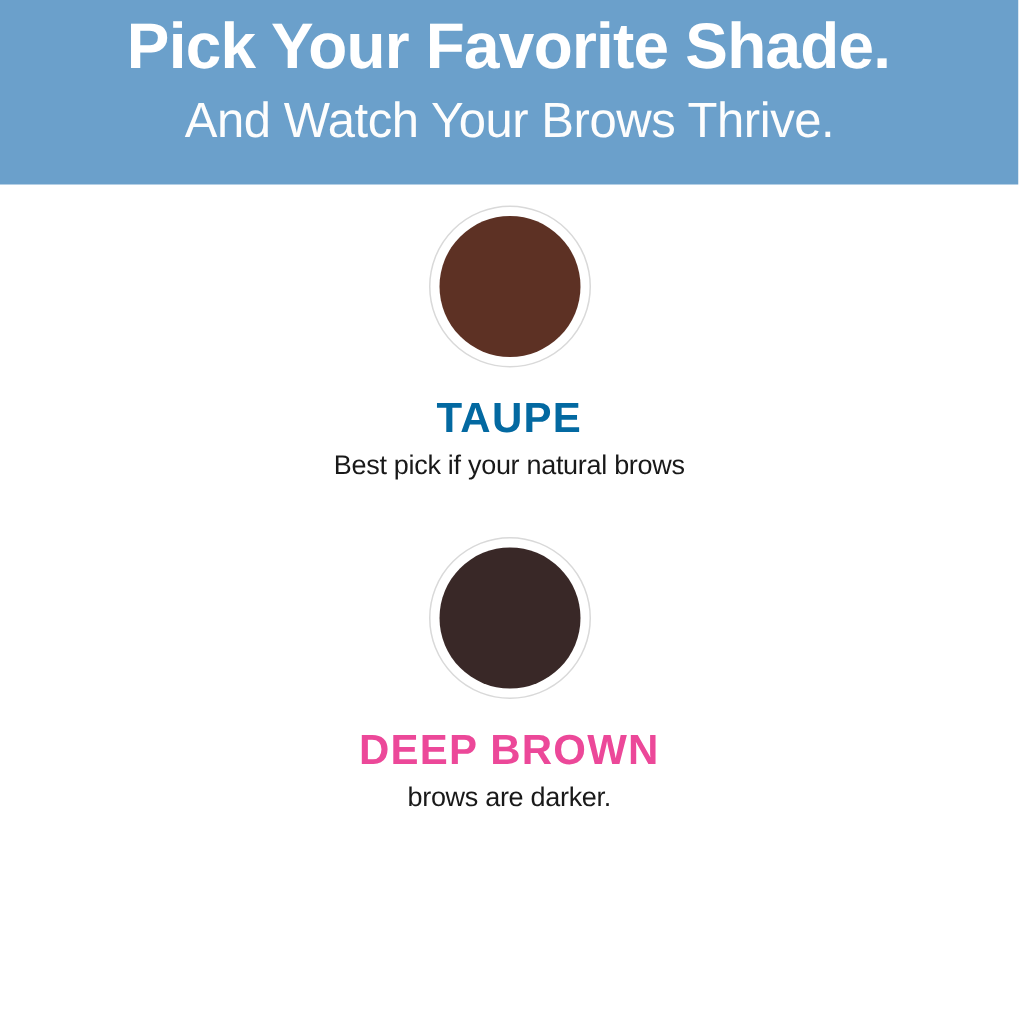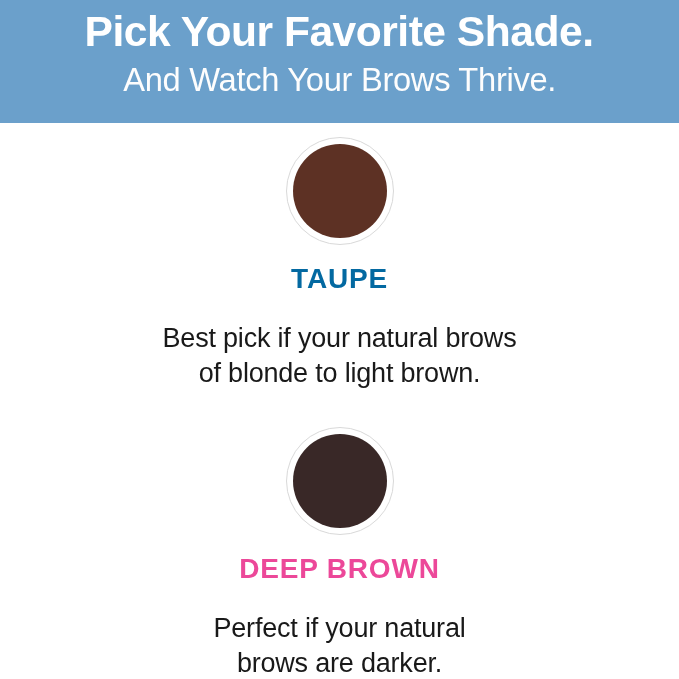--- a/index.html
+++ b/index.html
@@ -99,22 +99,22 @@
     font-weight: bold;
     letter-spacing: 0.8px;
     margin-top: 18px;
     text-align: center;
     white-space: nowrap;
   }
   .shade-name.taupe { color: #0369a1; }
   .shade-name.deep  { color: #ec4899; }
 
   .shade-desc {
-    margin-top: 26px;
-    font-size: 27px;
+    margin-top: 4px;
+    font-size: 18px;
     font-weight: normal;
     color: #191919;
     line-height: 1.30;
     text-align: center;
     letter-spacing: -0.2px;
   }
   .shade-desc .line { display: block; white-space: nowrap; }
 </style>
 </head>
 <body>
@@ -128,29 +128,27 @@
 
   <div class="shades">
 
     <div class="shade-block first">
       <div class="swatch-ring">
         <div class="swatch-fill" style="background:#5d3124;"></div>
       </div>
       <div class="shade-name taupe">TAUPE</div>
       <div class="shade-desc">
         <span class="line">Best pick if your natural brows</span>
-        <span class="line">of blonde to light brown.</span>
       </div>
     </div>
 
     <div class="shade-block second">
       <div class="swatch-ring">
         <div class="swatch-fill" style="background:#392827;"></div>
       </div>
       <div class="shade-name deep">DEEP BROWN</div>
       <div class="shade-desc">
-        <span class="line">Perfect if your natural</span>
         <span class="line">brows are darker.</span>
       </div>
     </div>
 
   </div>
 </div>
 
 </body></html>

